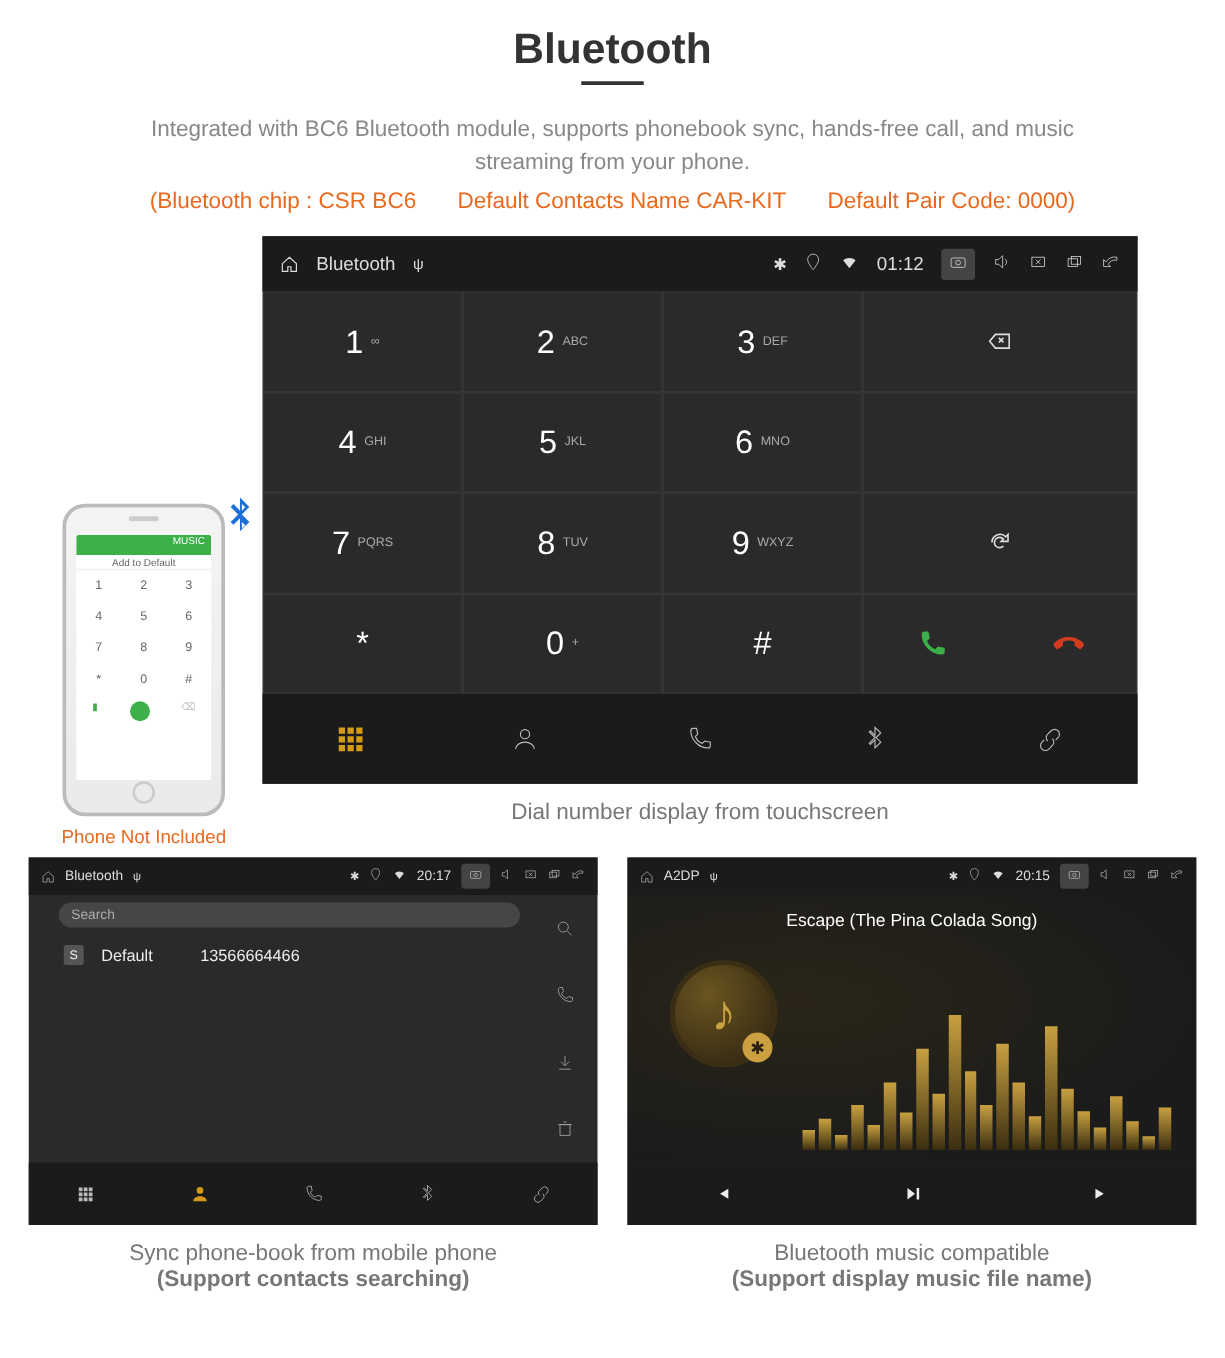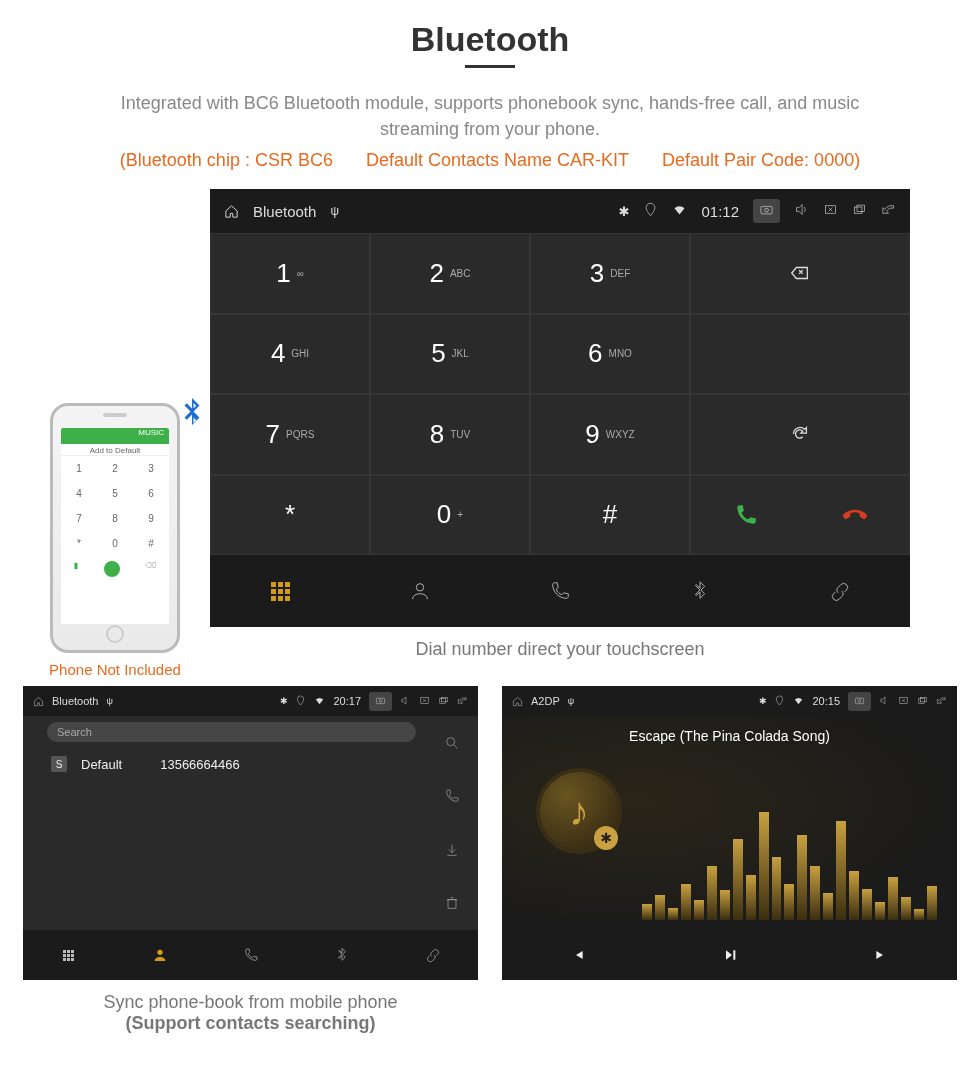--- a/index.html
+++ b/index.html
@@ -310,21 +310,21 @@
                 <path d="M12 2l5 5-4 4 4 4-5 5V13l-4 4-1-1 5-5-5-5 1-1 4 4V2z" fill="none" stroke="currentColor"></path>
               </svg>
             </div>
           <div>
               <svg viewBox="0 0 24 24">
                 <path d="M10 14a4 4 0 010-6l3-3a4 4 0 016 6l-2 2m-3-1a4 4 0 010 6l-3 3a4 4 0 01-6-6l2-2" fill="none" stroke="currentColor"></path>
               </svg>
             </div>
         </div>
       </div>
-      <div class="caption">Dial number direct your touchscreen</div>
+      <div class="caption">Dial number display from touchscreen</div>
     </div>
   </div>
 
   <div class="row2">
     <div class="col2">
       <div class="device small">
         <div class="statusbar">
           <span class="sb-icon">
               <svg viewBox="0 0 24 24">
                 <path d="M3 11l9-8 9 8v10H14v-6h-4v6H3z" fill="none" stroke="currentColor"></path>
@@ -523,16 +523,20 @@
                 <path d="M6 5l9 7-9 7zM17 5h3v14h-3z"></path>
               </svg>
             </div>
           <div>
               <svg viewBox="0 0 24 24">
                 <path d="M17 6v12M5 6l10 6L5 18z"></path>
               </svg>
             </div>
         </div>
       </div>
+      <div class="caption">
+        <span>Bluetooth music compatible</span>
+        <span class="sub">(Support display music file name)</span>
+      </div>
     </div>
   </div>
 
 </div>
 
 </body></html>

